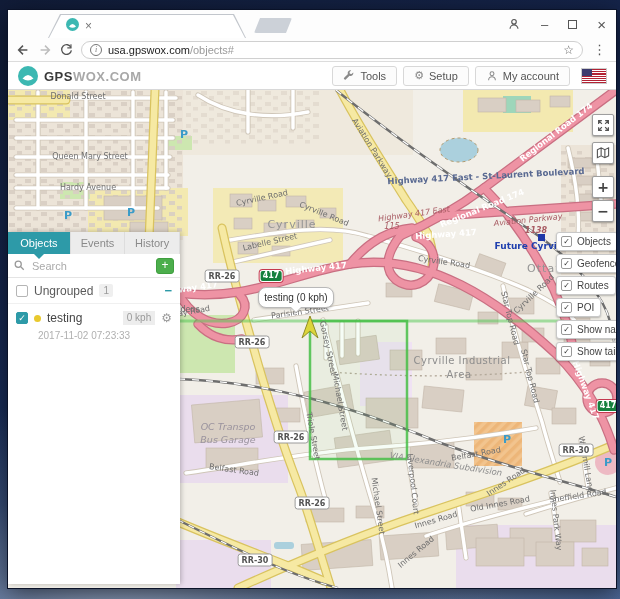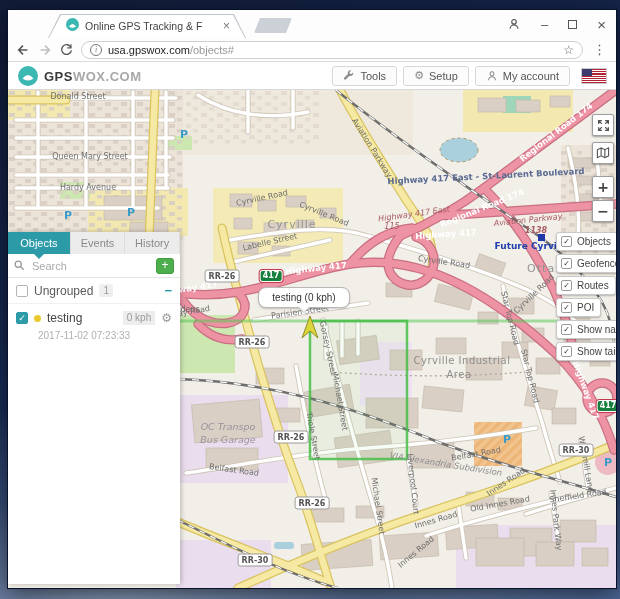--- a/index.html
+++ b/index.html
@@ -66,21 +66,21 @@
   .ml.ital{font-size:9.5px;color:#9a939e;font-style:italic;}
   .ml.ital2{font-size:8.5px;color:#8e8e8e;font-style:italic;}
   .ml.station{font-size:9px;color:#1f3fae;font-weight:bold;}
   .badge{position:absolute;transform:translate(-50%,-50%);font:bold 8px "DejaVu Sans",sans-serif;white-space:nowrap;}
   .badge.white{background:#fff;border:1px solid #9a9a9a;border-radius:3px;color:#555;padding:0 3px;line-height:11px;}
   .badge.shield{background:#15803d;color:#fff;border-radius:2px;padding:0 2px;line-height:10px;
     box-shadow:0 0 0 1px #fff,0 0 0 2px #c4384e;text-align:right;}
   .p-ic{position:absolute;transform:translate(-50%,-50%);font:bold 11px "DejaVu Sans",sans-serif;color:#3a9bc8;}
   .station-sq{position:absolute;left:530px;top:144px;width:7px;height:7px;background:#2038a8;z-index:3;}
   
-  .tooltip{position:absolute;left:250px;top:197px;width:92px;height:21px;background:#fff;
+  .tooltip{position:absolute;left:250px;top:197px;width:76px;height:21px;background:#fff;
     border:1px solid #b8b8b8;border-radius:8px;z-index:4;display:flex;align-items:center;justify-content:center;
     font-size:10px;color:#333;box-shadow:0 1px 2px rgba(0,0,0,.2);}
   .tooltip::before{content:"";position:absolute;left:50%;bottom:-6px;margin-left:-6px;
     border-left:6px solid transparent;border-right:6px solid transparent;border-top:6px solid #b8b8b8;}
   .tooltip::after{content:"";position:absolute;left:50%;bottom:-4.5px;margin-left:-5px;
     border-left:5px solid transparent;border-right:5px solid transparent;border-top:5px solid #fff;}
   
   .sidebar{position:absolute;left:0;top:142px;width:172px;height:352px;background:#fff;z-index:5;
     box-shadow:1px 0 5px rgba(0,0,0,.25);}
   .sb-tabs{display:flex;height:22px;}
@@ -130,21 +130,20 @@
     <div class="tab">
       <div class="tab-border"></div>
       <div class="tab-bg"></div>
       <div class="tab-inner">
         <span>
           <svg width="13" height="13" viewBox="0 0 13 13">
                 <circle cx="6.5" cy="6.5" r="6.5" fill="#3cb8b2"></circle>
                 <path d="M3 8.5 Q6.5 3.5 10 8.5 Q6.5 11 3 8.5Z" fill="#fff"></path>
               </svg>
         </span>
-        <span class="tab-title">Online GPS Tracking &amp; F</span>
         <span class="tab-close">×</span>
       </div>
     </div>
     <div class="newtab-nub"></div>
     <div class="win-controls">
       <span class="profile-ic">
         <svg width="14" height="14" viewBox="0 0 16 16" fill="none" stroke="#555" stroke-width="1.3">
               <circle cx="8" cy="5.5" r="2.6"></circle>
               <path d="M3.5 13.5 a4.5 4.5 0 0 1 9 0"></path>
             </svg>

